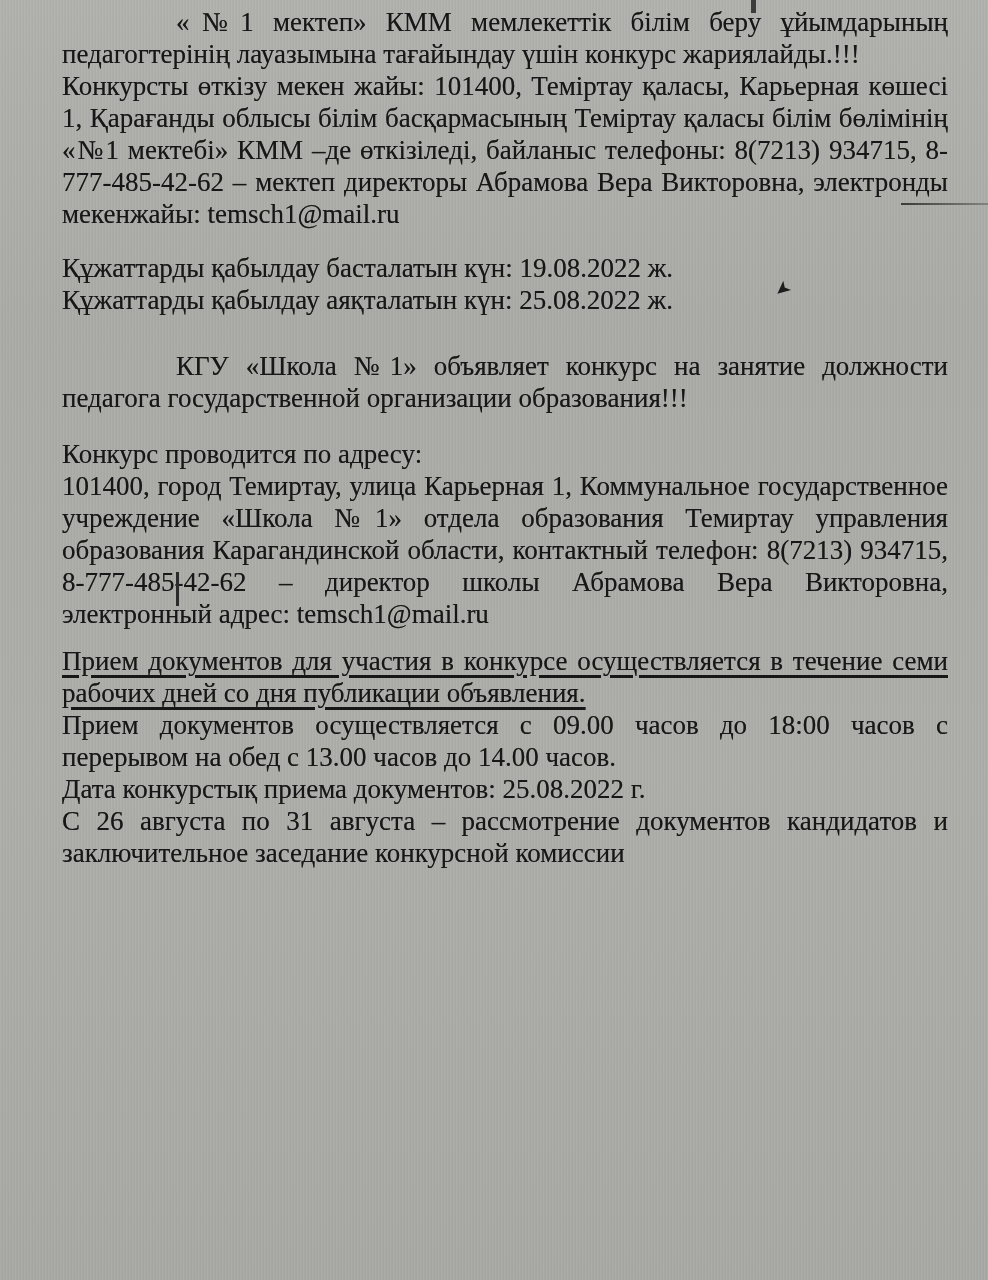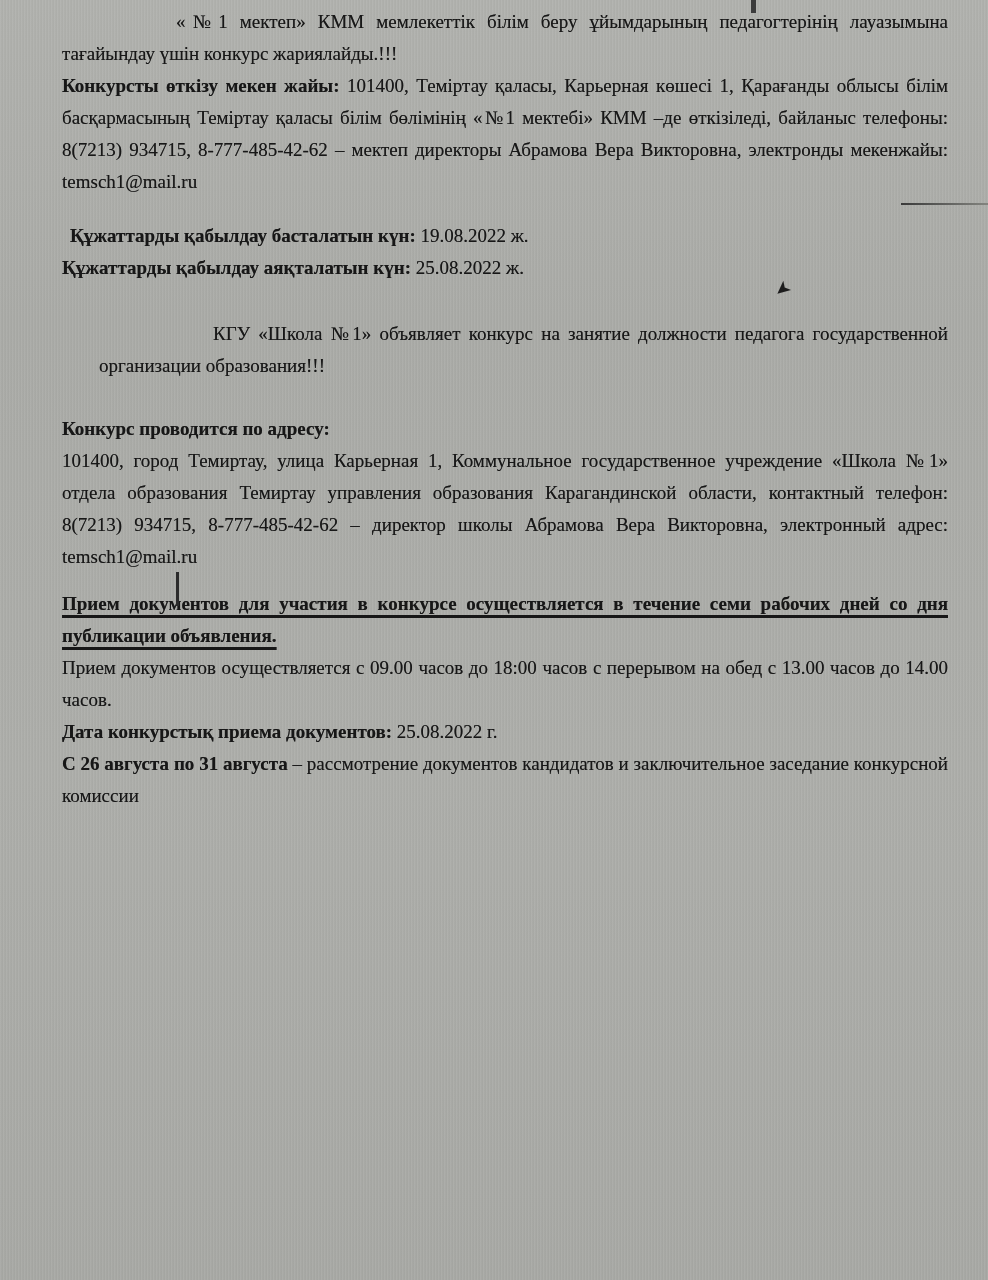--- a/index.html
+++ b/index.html
@@ -12,38 +12,38 @@
     background-image:
       repeating-linear-gradient(90deg,
         rgba(255,255,255,0.055) 0px, rgba(255,255,255,0.055) 1px,
         rgba(90,92,88,0.07) 2px, rgba(170,171,167,0) 3px),
       linear-gradient(180deg, #b0b1ad 0%, #a9aaa6 25%, #acada9 60%, #a7a8a4 100%);
     font-family:"Liberation Serif","DejaVu Serif",serif;
     color:#171717;
   }
   .page {
     padding:6px 40px 0 62px;
-    font-size:19px;
+    font-size:27px;
     line-height:32px;
     text-align:justify;
     text-shadow:0 0 0.6px rgba(23,23,23,0.55);
   }
   p { margin:0; text-align:justify; }
   .indent { text-indent:114px; }
-  b { font-weight:bold; }
+  b { font-weight:normal; }
   .u {
     text-decoration:underline;
     text-decoration-thickness:2.5px;
     text-underline-offset:5px;
   }
   .mt6  { margin-top:6px; }
-  .mt22 { margin-top:22px;margin-left:8px; }
-  .mt30 { margin-top:31px; }
+  .mt22 { margin-top:22px; }
+  .mt30 { margin-top:24px; }
   .mt33 { margin-top:15px; }
-  .mt34 { margin-top:34px;margin-left:37px; }
+  .mt34 { margin-top:34px; }
   .caret {
     position:absolute; left:176px; top:572px;
     width:3px; height:34px; background:#2b2b2b;
   }
   .pointer {
     position:absolute; left:775px; top:280px;
     font-size:19px; color:#1d1d1d;
     transform:rotate(140deg);
     text-shadow:none;
     line-height:1;

